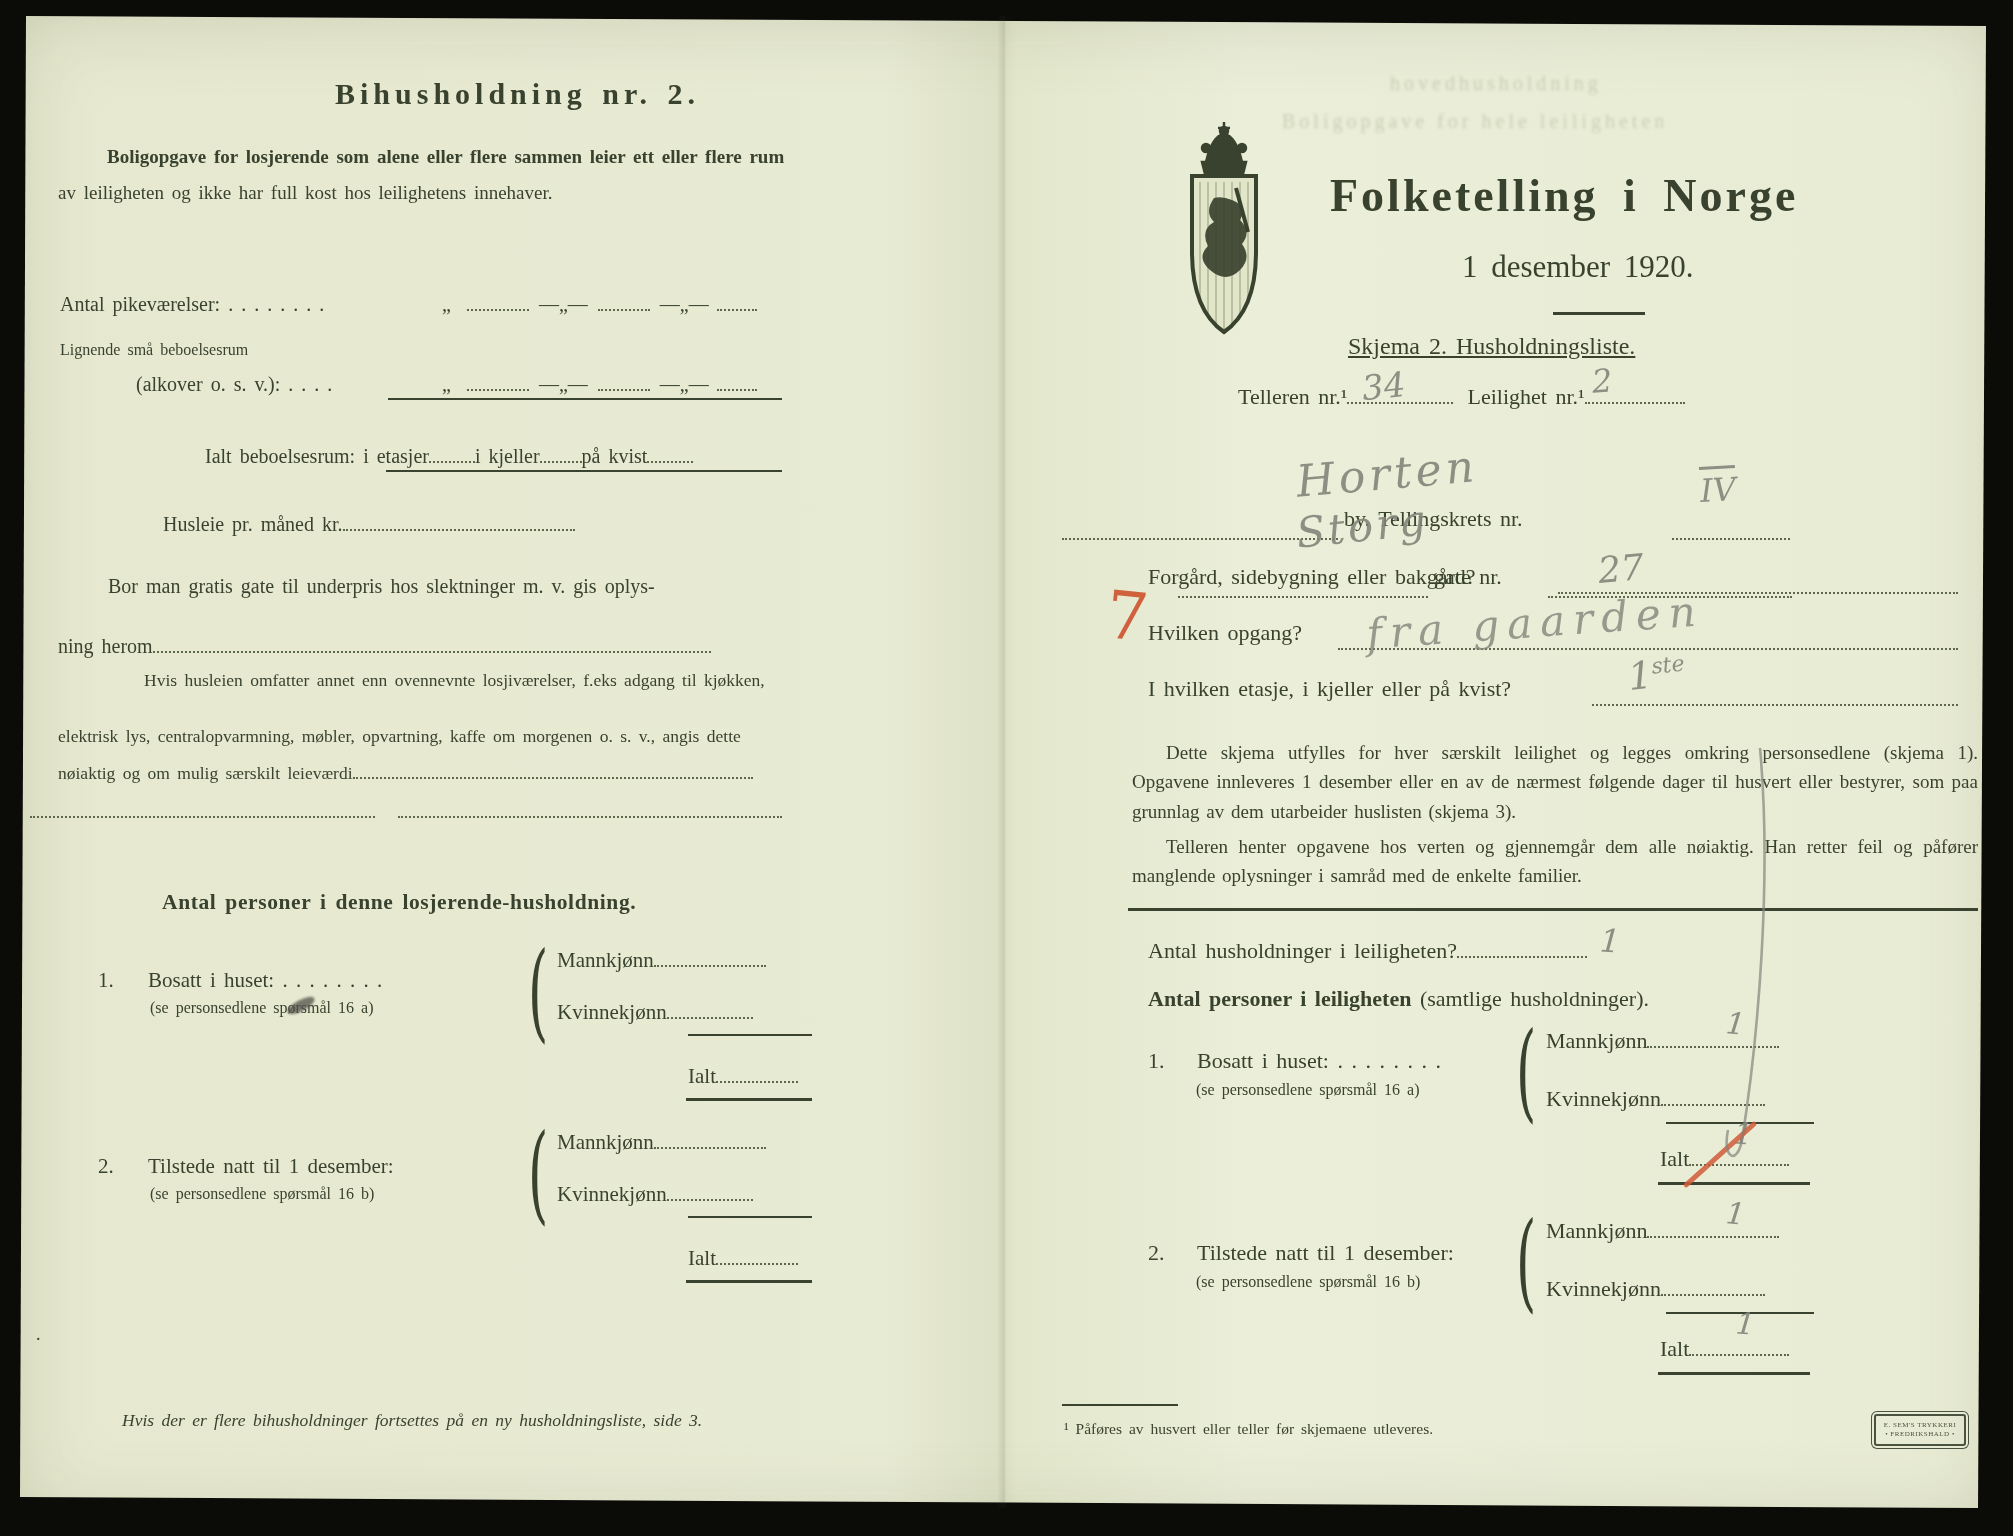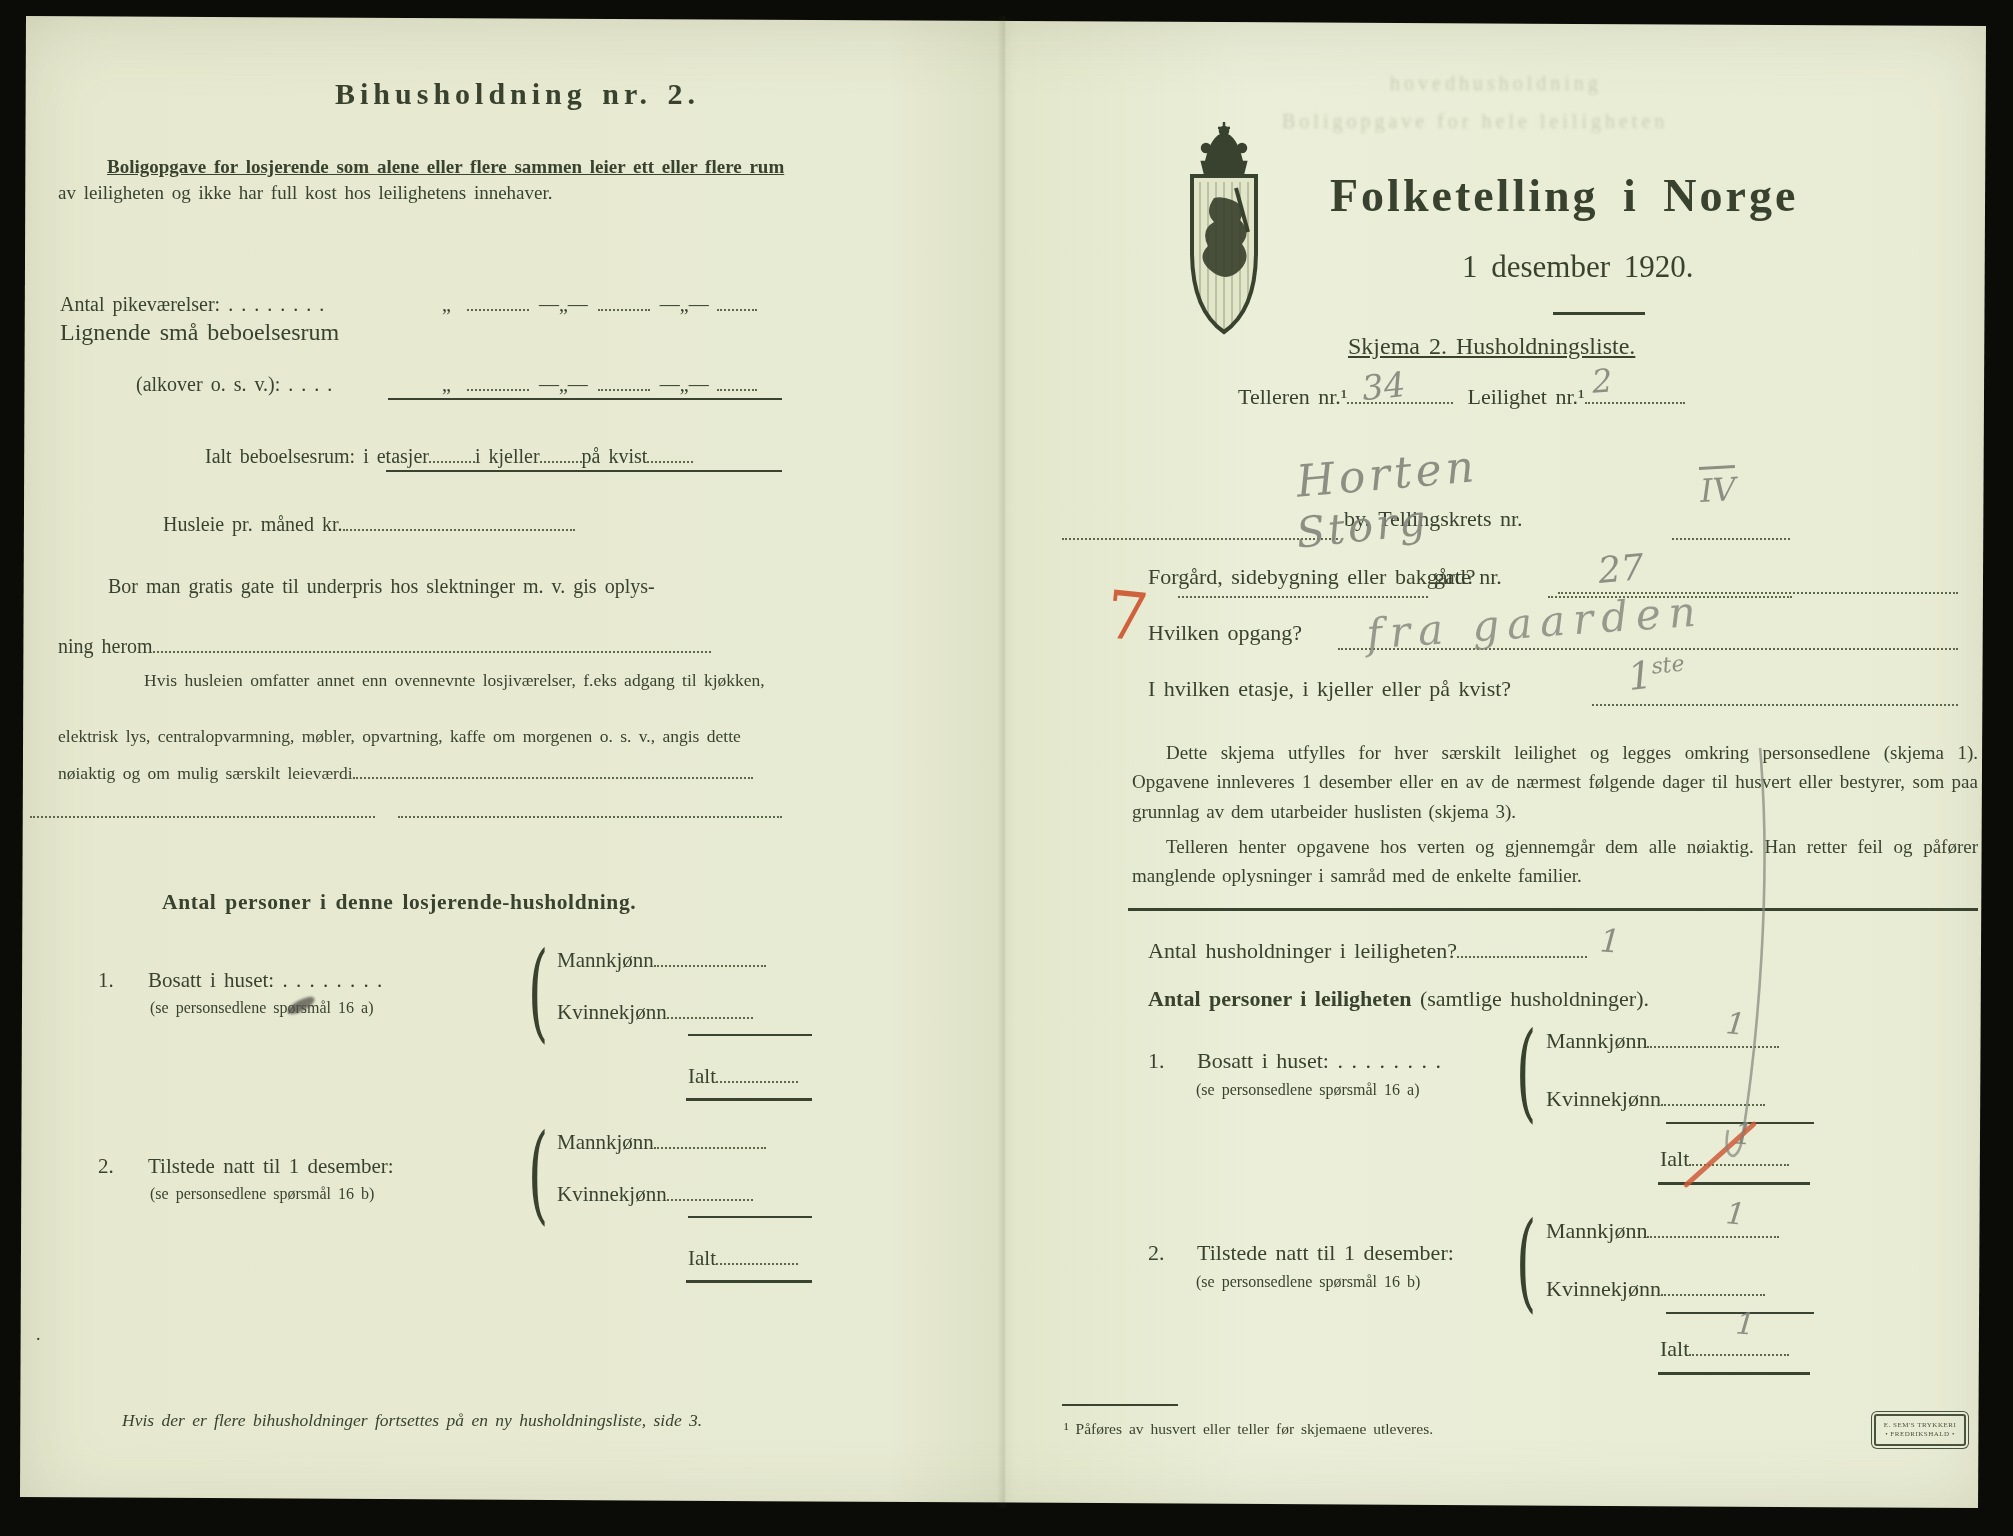--- a/index.html
+++ b/index.html
@@ -31,30 +31,30 @@
 </style>
 </head>
 <body>
 
 <div id="stage">
   <div id="paper"></div>
   <div id="fold"></div>
 
   <div class="t bold" style="left:335px;top:76px;font-size:30px;letter-spacing:5px;">Bihusholdning nr. 2.</div>
 
-  <div class="t" style="left:107px;top:156px;font-size:19px;text-decoration:underline;"><span class="bold">Boligopgave for losjerende som alene eller flere sammen leier ett eller flere rum</span></div>
+  <div class="t" style="left:107px;top:146px;font-size:19px;"><span class="bold">Boligopgave for losjerende som alene eller flere sammen leier ett eller flere rum</span></div>
   <div class="t" style="left:58px;top:182px;font-size:19px;">av leiligheten og ikke har full kost hos leilighetens innehaver.</div>
 
 
   <div class="t" style="left:60px;top:292px;font-size:20px;">Antal pikeværelser: .  .  .  .  .  .  .  .</div>
   <div class="t" style="left:442px;top:292px;font-size:20px;">
     <span>„</span><span class="fill" style="width:62px;margin-left:16px;"></span><span style="margin-left:10px;">—„—</span><span class="fill" style="width:52px;margin-left:10px;"></span><span style="margin-left:10px;">—„—</span><span class="fill" style="width:40px;margin-left:8px;"></span>
   </div>
 
-  <div class="t" style="left:60px;top:318px;font-size:24px;">Lignende små beboelsesrum</div>
+  <div class="t" style="left:60px;top:340px;font-size:16px;">Lignende små beboelsesrum</div>
   <div class="t" style="left:136px;top:372px;font-size:20px;">(alkover o. s. v.): .  .  .  .</div>
   <div class="t" style="left:442px;top:372px;font-size:20px;">
     <span>„</span><span class="fill" style="width:62px;margin-left:16px;"></span><span style="margin-left:10px;">—„—</span><span class="fill" style="width:52px;margin-left:10px;"></span><span style="margin-left:10px;">—„—</span><span class="fill" style="width:40px;margin-left:8px;"></span>
   </div>
   <div class="rule" style="left:388px;top:398px;width:394px;height:2px;"></div>
 
   <div class="t" style="left:205px;top:444px;font-size:20px;">
     <span>Ialt beboelsesrum: i etasjer</span><span class="fill" style="width:46px;"></span><span>i kjeller</span><span class="fill" style="width:42px;"></span><span>på kvist</span><span class="fill" style="width:46px;"></span>
   </div>
   <div class="rule" style="left:386px;top:470px;width:396px;height:2px;"></div>

